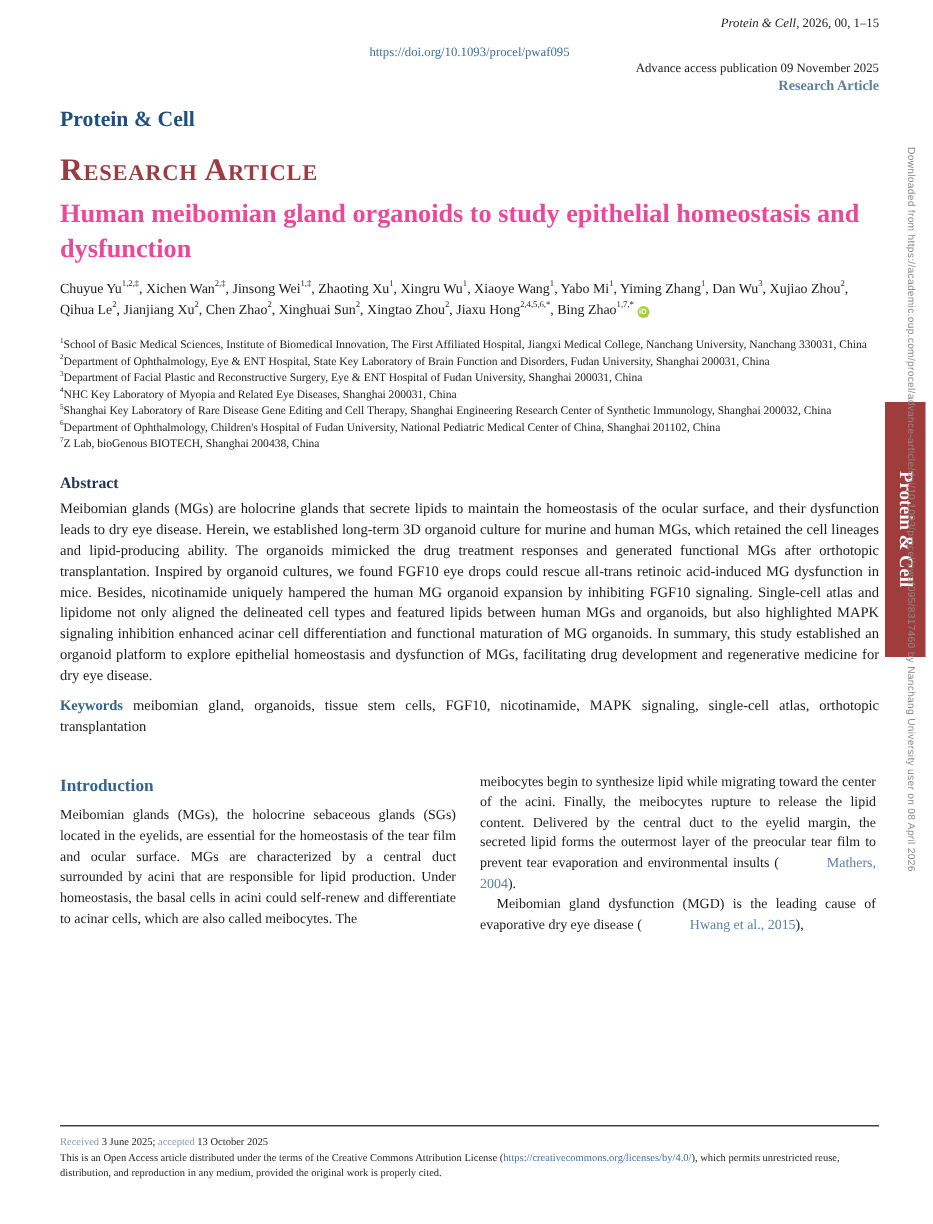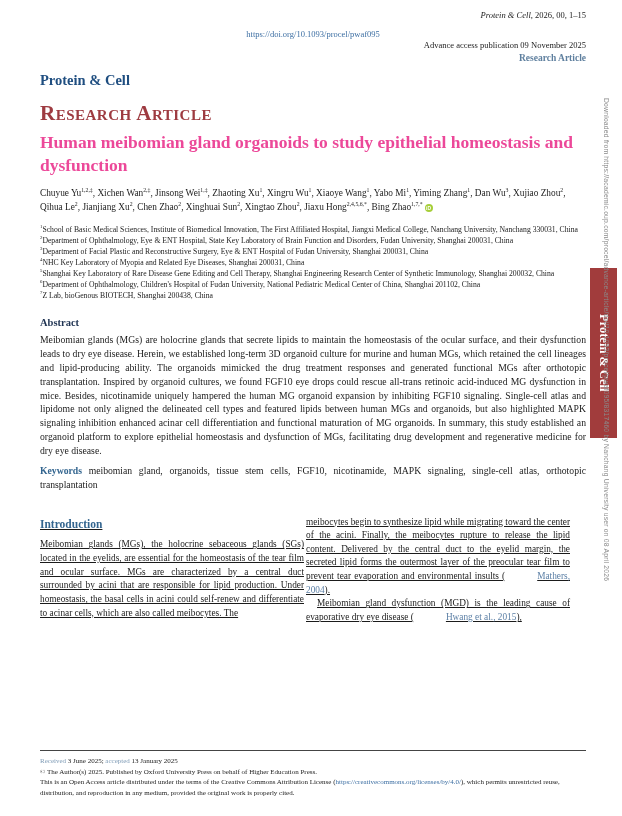--- a/index.html
+++ b/index.html
@@ -29,21 +29,21 @@
   .correspondence { margin-top:4px; }
   .link { color:#3D6FA3; text-decoration:none; }
   .cite { color:#5B7FA5;padding-left:32px; }
   .muted { color:#7D9AB5; }
 
   .abstract-heading { margin-top:15px; font-size:10.5px; font-weight:bold; color:#1F3352; }
   .abstract-text { margin-top:5px; font-size:9.7px; line-height:1.44; text-align:justify; }
   .keywords { margin-top:6px; font-size:9.7px; line-height:1.4; text-align:justify; }
   .keywords .kw-label { font-weight:bold; color:#33658F; }
 
-  .columns { margin-top:24px; display:flex; gap:2px; height:130px; overflow:hidden;text-decoration:underline; }
+  .columns { margin-top:24px; display:flex; gap:16px; height:130px; overflow:hidden; }
   .col { width:264px; font-size:9.3px; line-height:1.47; text-align:justify; }
   .intro-heading { font-size:11.5px; font-weight:bold; color:#33658F; margin-bottom:6px; }
   .col p + p { text-indent:11px; }
 
   .footnote { position:absolute; left:40px; top:750px; width:546px; border-top:1px solid #444; padding-top:5px; font-size:7px; line-height:1.5; color:#222; }
 
   
   .download-stamp { position:absolute; top:98px; right:12px; height:670px; writing-mode:vertical-rl; font-family:"Liberation Sans",sans-serif; font-size:6.8px; color:#8a8a8a; letter-spacing:0.2px; z-index:2; white-space:nowrap; }
   .spine-banner { position:absolute; top:268px; right:5px; width:27px; height:170px; background:#A13C3C; z-index:1; display:flex; align-items:center; justify-content:center; }
   .spine-banner-text { writing-mode:vertical-rl; color:#ffffff; font-weight:bold; font-size:12.5px; white-space:nowrap; }
@@ -92,22 +92,21 @@
     </div>
     <div class="col">
       <p><span>meibocytes begin to synthesize lipid while migrating toward the center of the acini. Finally, the meibocytes rupture to release the lipid content. Delivered by the central duct to the eyelid margin, the secreted lipid forms the outermost layer of the preocular tear film to prevent tear evaporation and environmental insults (</span><span class="cite">Mathers, 2004</span><span>).</span></p>
       <p><span>Meibomian gland dysfunction (MGD) is the leading cause of evaporative dry eye disease (</span><span class="cite">Hwang et al., 2015</span><span>),</span></p>
     </div>
   </div>
 
 </div>
 
 <div class="footnote">
-  <div><span class="muted">Received</span><span> 3 June 2025; </span><span class="muted">accepted</span><span> 13 January 2025</span></div>
-  <div>© The Author(s) 2025. Published by Oxford University Press on behalf of Higher Education Press.</div>
+  <div><span class="muted">Received</span><span> 3 June 2025; </span><span class="muted">accepted</span><span> 13 October 2025</span></div>
   <div><span>This is an Open Access article distributed under the terms of the Creative Commons Attribution License (</span><span class="link">https://creativecommons.org/licenses/by/4.0/</span><span>), which permits unrestricted reuse, distribution, and reproduction in any medium, provided the original work is properly cited.</span></div>
 </div>
 
 <div class="download-stamp">Downloaded from https://academic.oup.com/procel/advance-article/doi/10.1093/procel/pwaf095/8317460 by Nanchang University user on 08 April 2026</div>
 
 <div class="spine-banner">
   <div class="spine-banner-text">Protein &amp; Cell</div>
 </div>
 
 </body></html>

